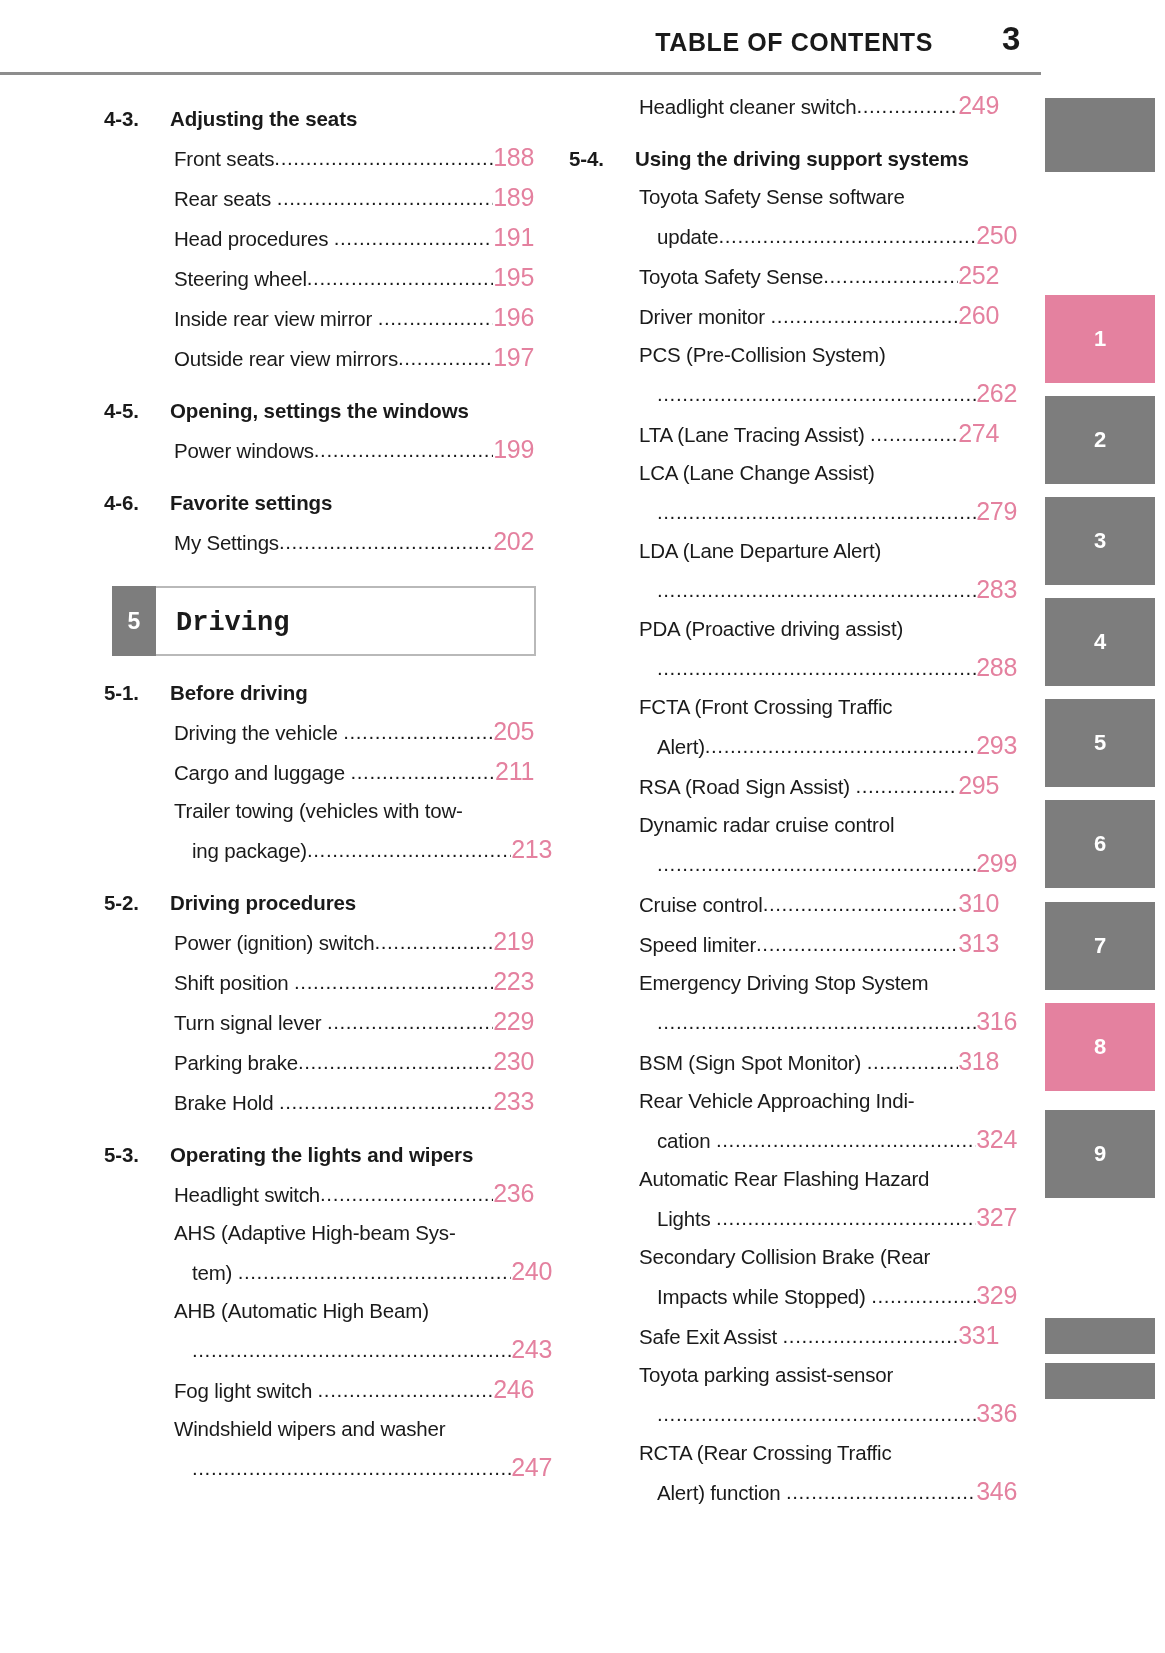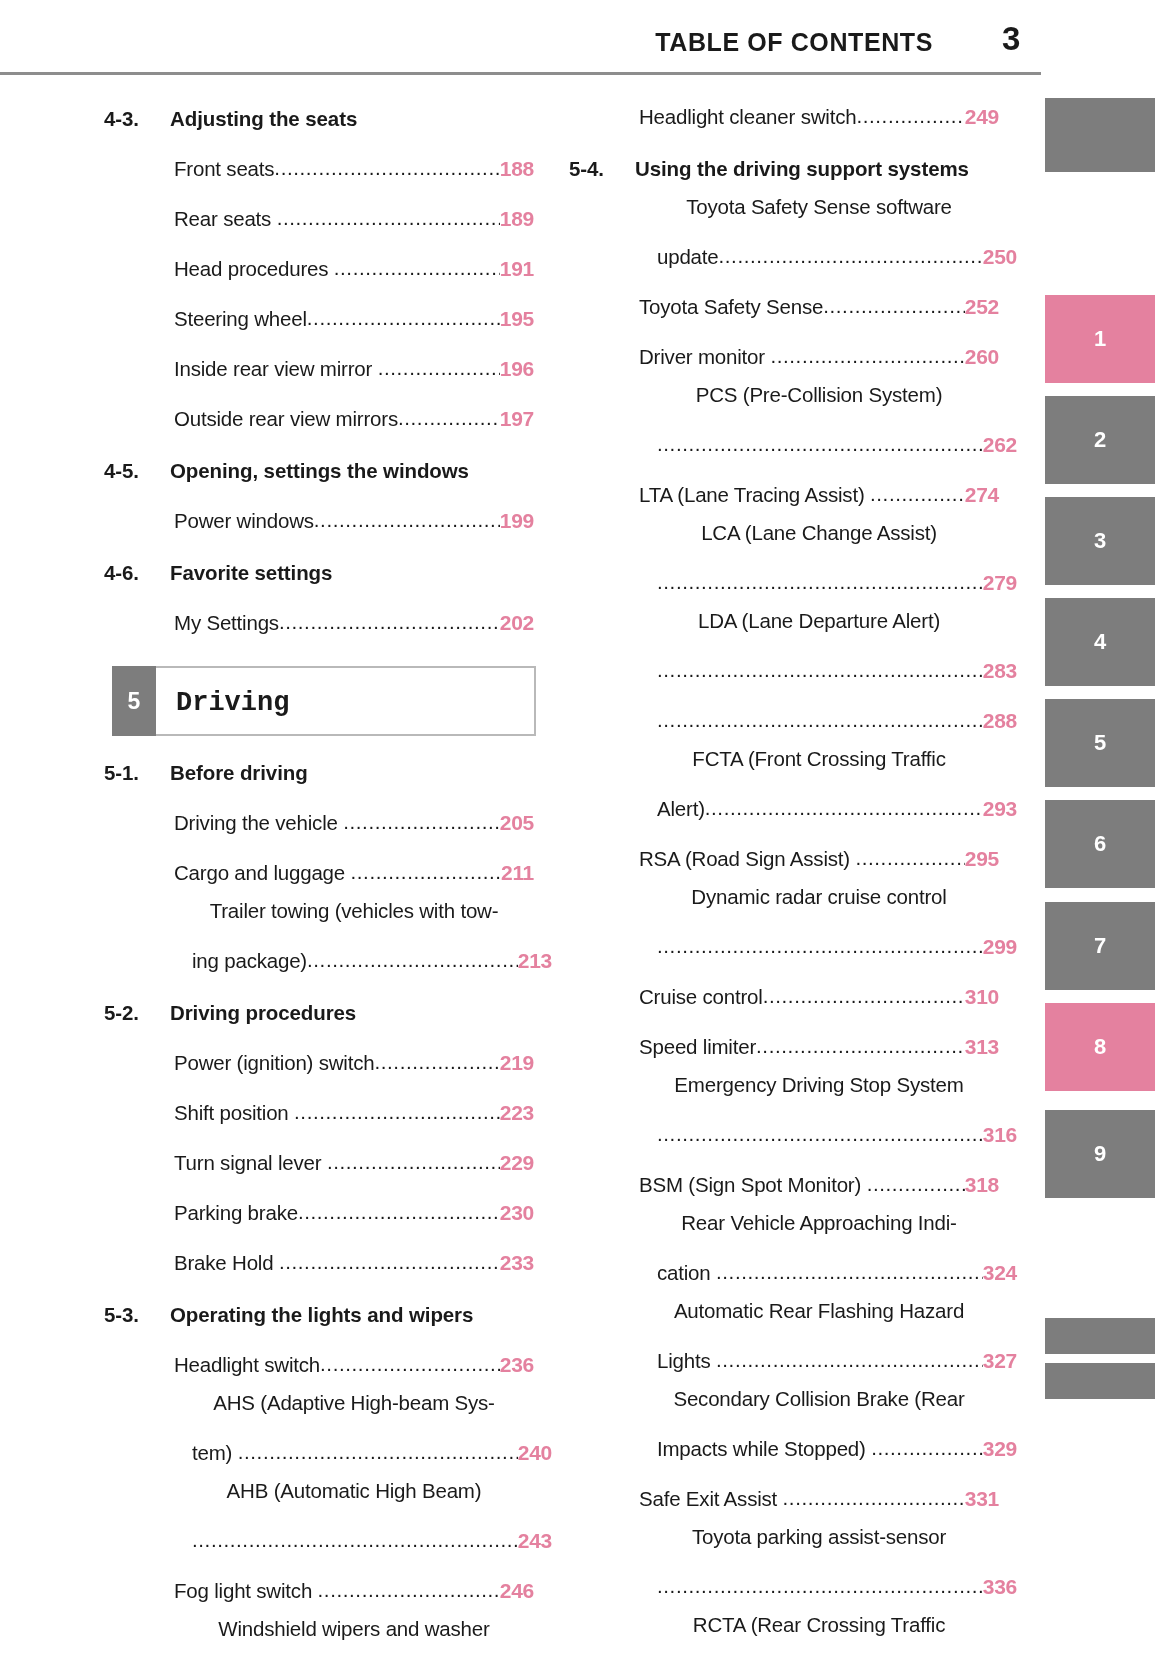--- a/index.html
+++ b/index.html
@@ -82,21 +82,20 @@
   .section-title {
     flex: 1 1 auto;
   }
 
   .entry {
     position: relative;
     font-size: 20.5px;
     line-height: 38px;
     letter-spacing: -0.2px;
     padding-left: 70px;
-    text-align: center;
   }
   .entry-line {
     display: flex;
     align-items: baseline;
     width: 100%;
   }
   .entry-line.cont {
     padding-left: 18px;
   }
   .entry-text {
@@ -114,24 +113,23 @@
     position: relative;
     top: -1px;
   }
   .leader::after {
     content: "........................................................"
              "........................................................";
   }
   .pagenum {
     flex: 0 0 auto;
     color: #e4819f;
-    font-weight: bold;
-    font-size: 21px;
+    font-weight: normal;
+    font-size: 25px;
     letter-spacing: -0.3px;
-    margin-top: 12px;
   }
   .entry-line.nolead .entry-text { flex: 1 1 auto; }
 
   
   .chapter-box {
     position: relative;
     margin: 24px 0 18px 8px;
     width: 424px;
     height: 70px;
     border: 2px solid #b9b9b9;
@@ -452,20 +450,23 @@
         <div class="entry-line nolead">
           <span class="entry-text">LDA (Lane Departure Alert)</span>
         </div>
         <div class="entry-line cont">
           <span class="entry-text"></span>
           <span class="leader"></span>
           <span class="pagenum">283</span>
         </div>
       </div>
       <div class="entry">
+        <div class="entry-line nolead">
+          <span class="entry-text">PDA (Proactive driving assist)</span>
+        </div>
         <div class="entry-line cont">
           <span class="entry-text"></span>
           <span class="leader"></span>
           <span class="pagenum">288</span>
         </div>
       </div>
       <div class="entry">
         <div class="entry-line nolead">
           <span class="entry-text">FCTA (Front Crossing Traffic</span>
         </div>

